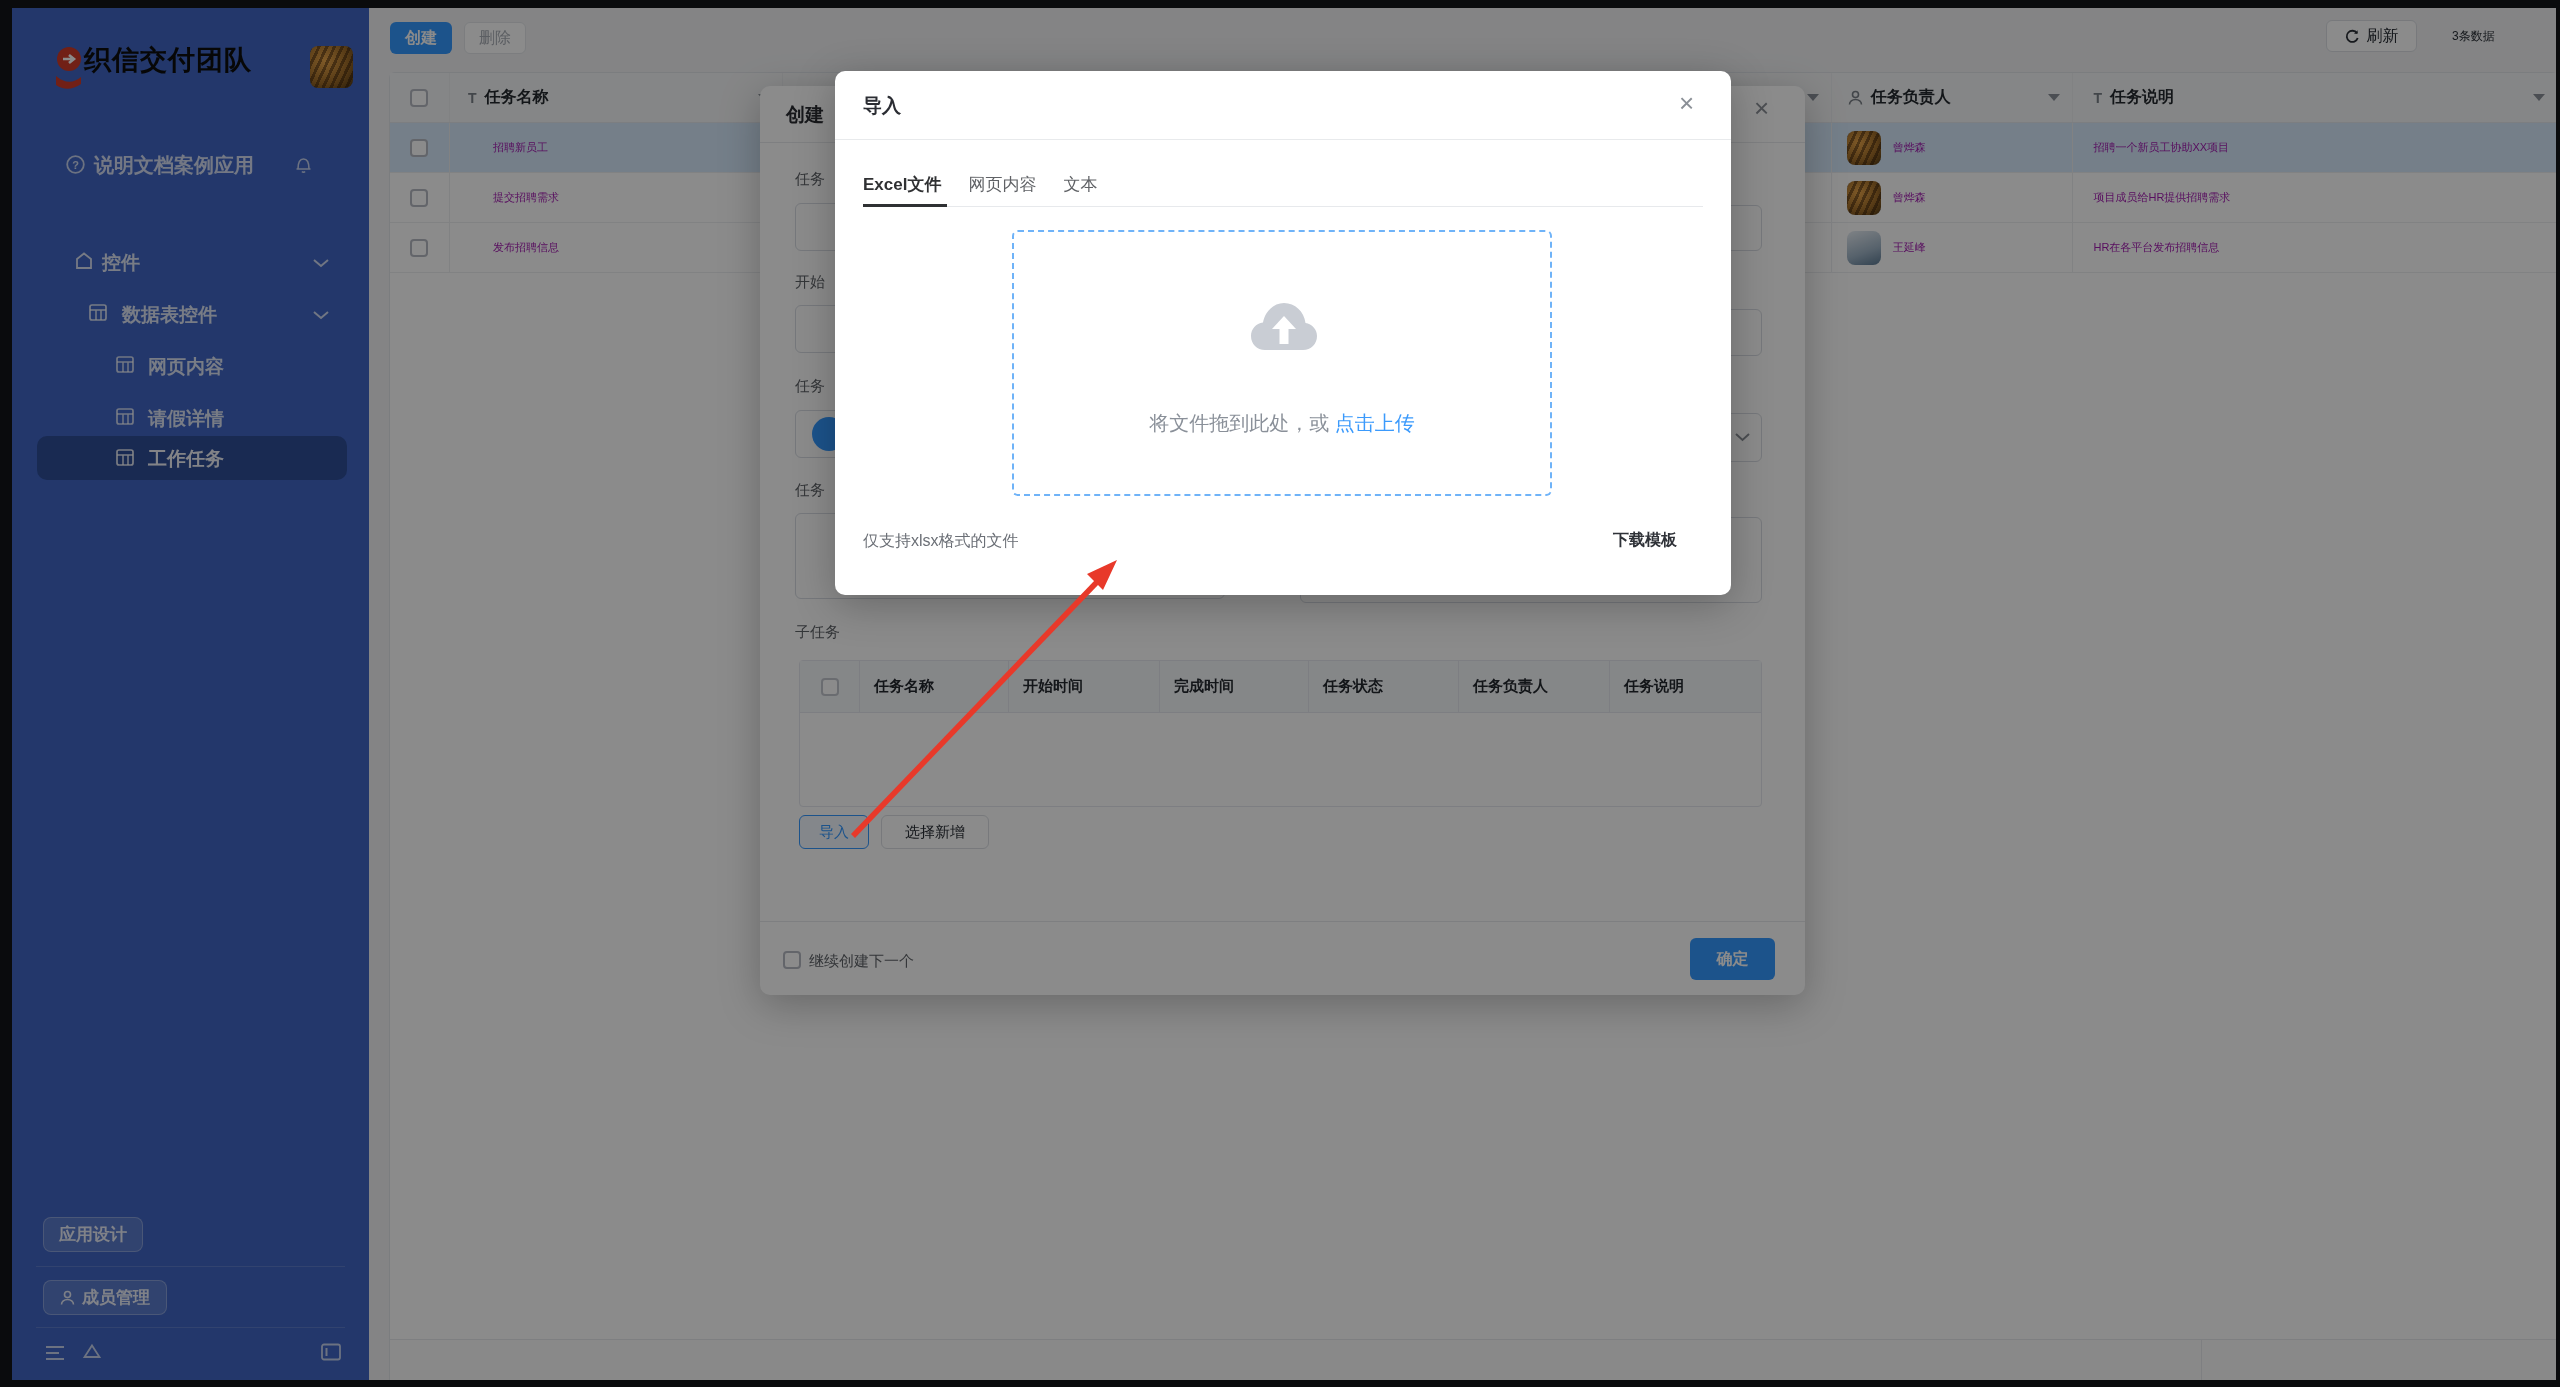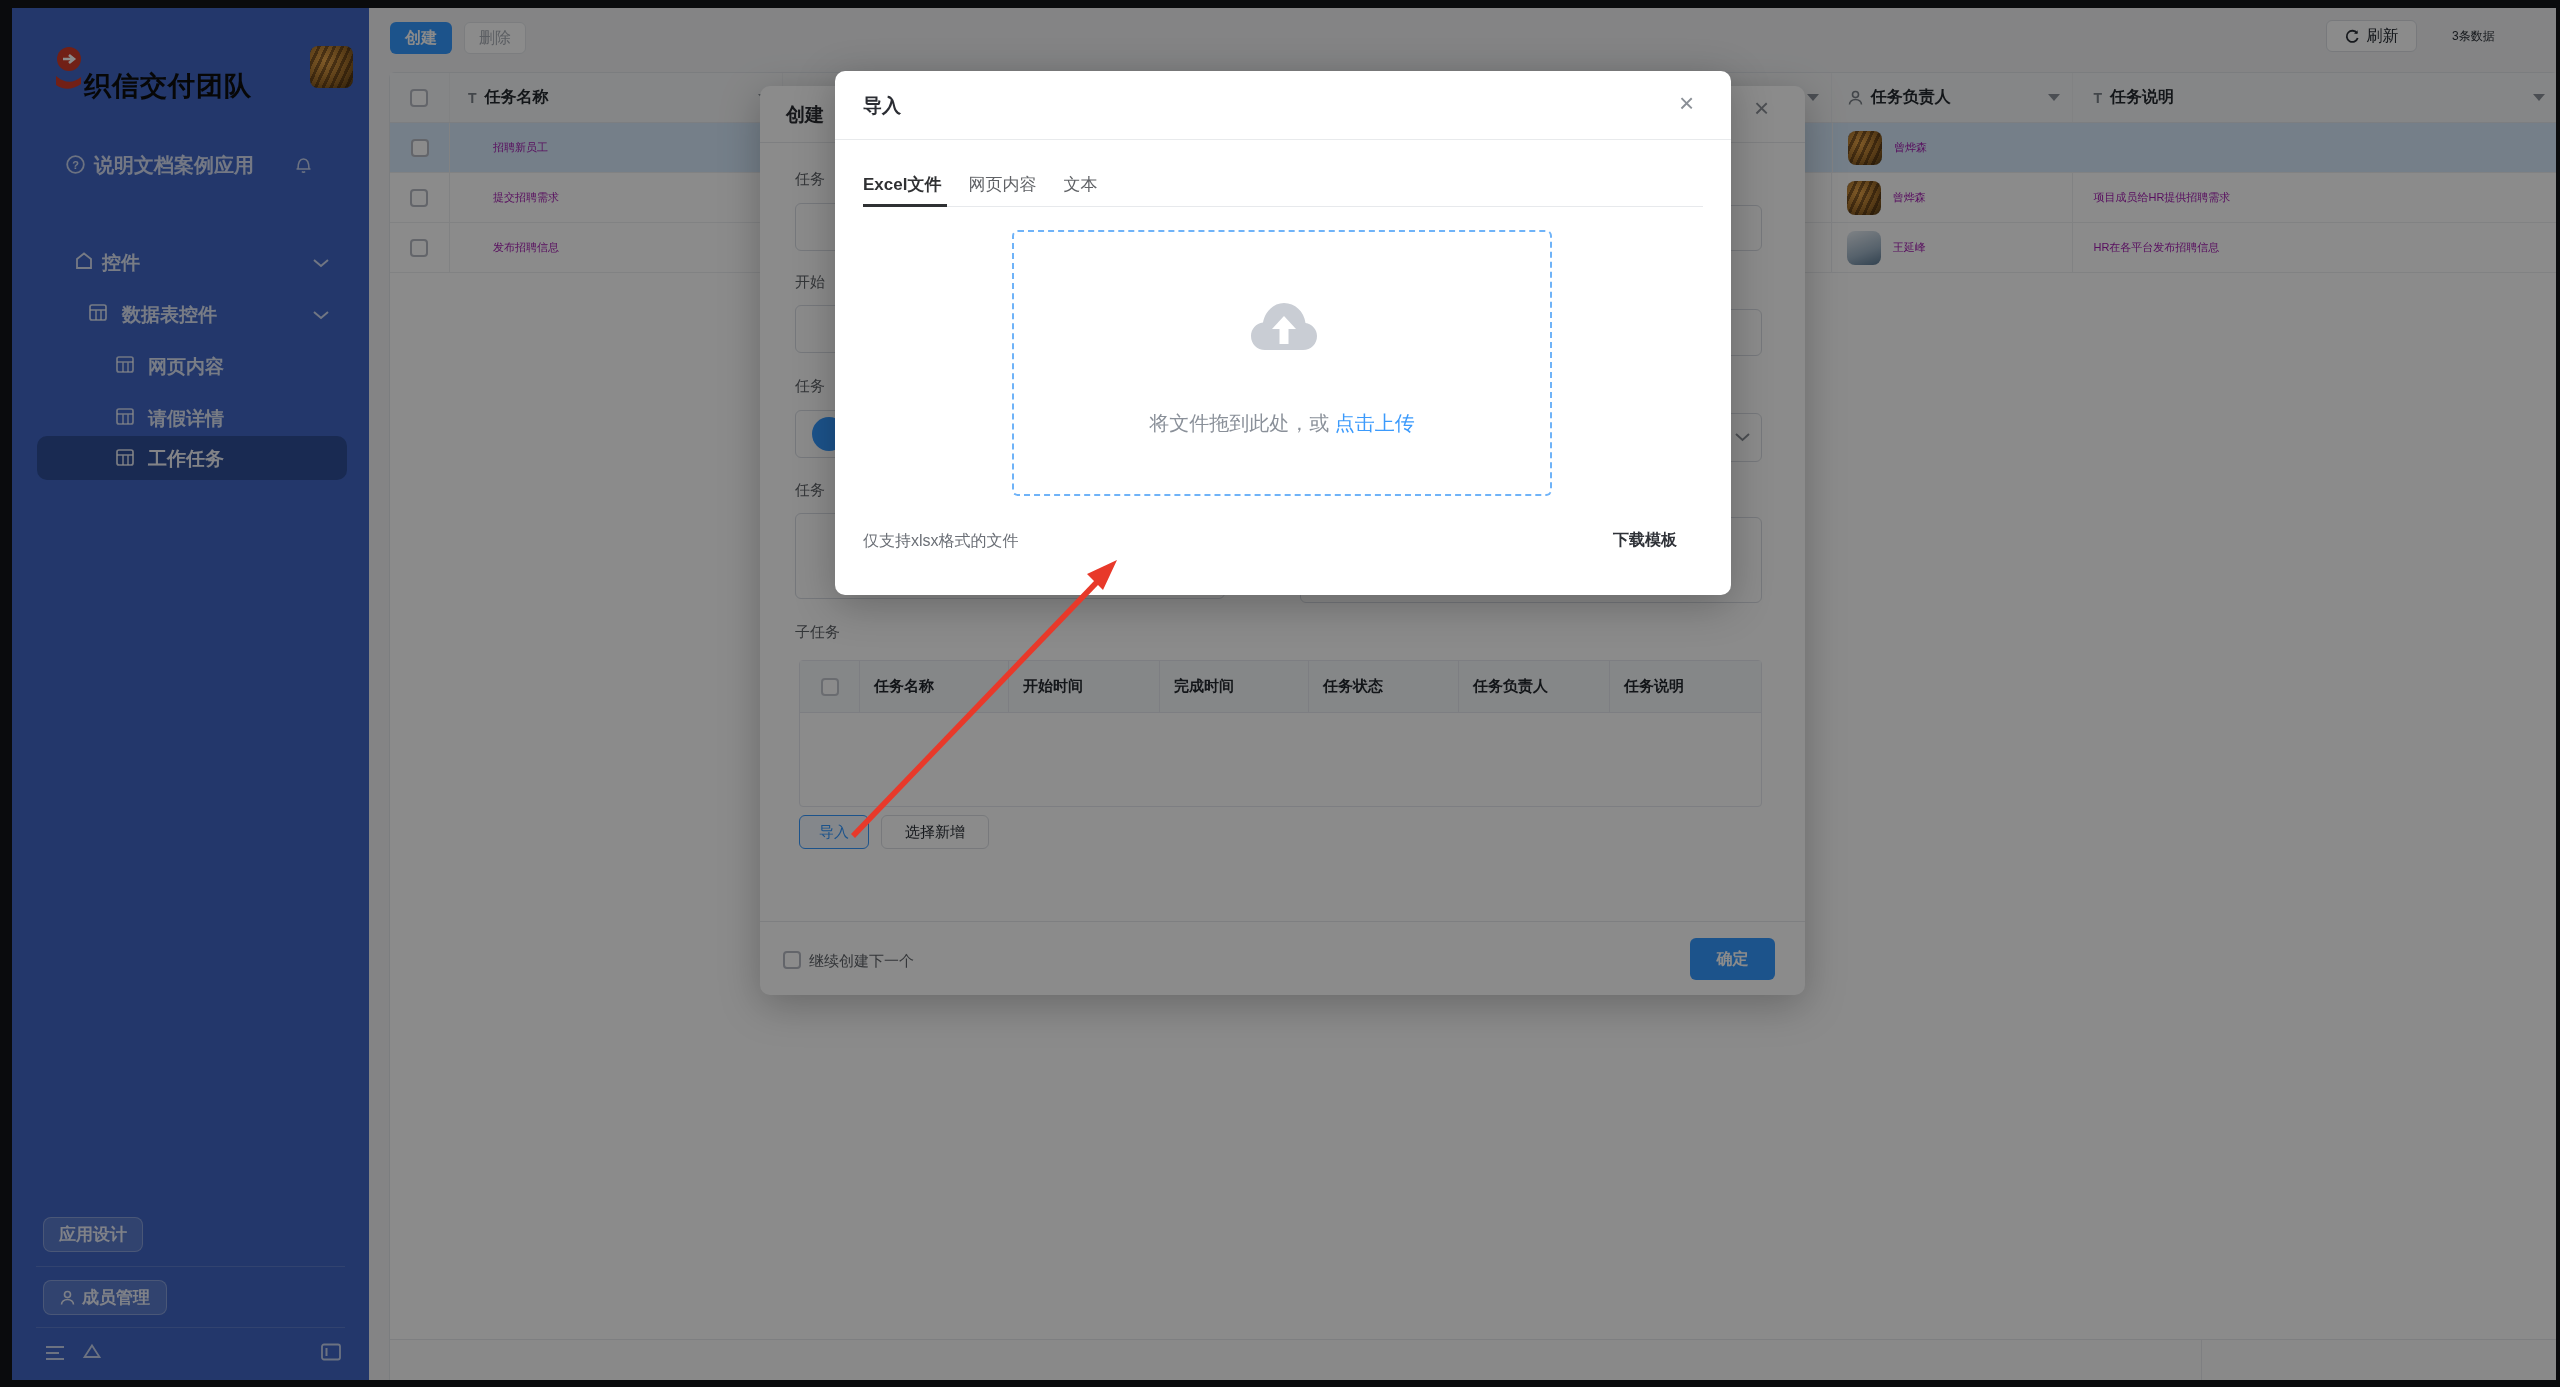--- a/index.html
+++ b/index.html
@@ -62,21 +62,21 @@
 <div id="screen">
   <div id="app">
 
     <aside id="sidebar">
 
       <svg class="abs" style="left:40px;top:38px;" width="32" height="50" viewBox="0 0 32 50">
         <circle cx="17" cy="13" r="12" fill="#cf3b2a"></circle>
         <path d="M11 13 h10 M17 9 l5 4 l-5 4" stroke="#fff" stroke-width="2.6" fill="none"></path>
         <path d="M4 30 q13 11 25 1 l0 7 q-13 9 -25 1 Z" fill="#cf3b2a"></path>
       </svg>
-      <div class="abs logo-text" style="left:72px;top:60px;">织信交付团队</div>
+      <div class="abs logo-text" style="left:72px;top:34px;">织信交付团队</div>
       <div class="abs avatar" style="left:298px;top:38px;width:43px;height:42px;"></div>
 
       <svg class="abs" style="left:54px;top:147px;" width="19" height="19" viewBox="0 0 19 19">
         <circle cx="9.5" cy="9.5" r="8.3" fill="none" stroke="rgba(255,255,255,.7)" stroke-width="1.8"></circle>
         <text x="9.5" y="13.5" font-size="11" font-weight="bold" fill="rgba(255,255,255,.75)" text-anchor="middle">?</text>
       </svg>
       <div class="abs side-sub" style="left:82px;top:144px;">说明文档案例应用</div>
       <svg class="abs" style="left:282px;top:147px;" width="19" height="20" viewBox="0 0 19 20">
         <path d="M4 14 C4 7 6 4 9.5 4 C13 4 15 7 15 14 Z M2.5 14 h14 M8 16.5 a1.8 1.8 0 0 0 3 0" fill="none" stroke="rgba(255,255,255,.7)" stroke-width="1.6"></path>
       </svg>
@@ -202,20 +202,23 @@
           <div class="cb"></div>
         </div>
         <div class="tcell" style="width:333px;padding-left:43px;">
           <span class="cell-text">招聘新员工</span>
         </div>
         <div class="tcell" style="width:1050px;"></div>
         <div class="tcell" style="width:242px;padding-left:15px;gap:12px;">
           <div class="avatar"></div>
           <span class="cell-text">曾烨森</span>
         </div>
+        <div class="tcell" style="width:484px;padding-left:20px;">
+          <span class="cell-text">招聘一个新员工协助XX项目</span>
+        </div>
       </div>
 
       <div class="trow tr">
         <div class="tcell" style="width:60px;justify-content:center;">
           <div class="cb"></div>
         </div>
         <div class="tcell" style="width:333px;padding-left:43px;">
           <span class="cell-text">提交招聘需求</span>
         </div>
         <div class="tcell" style="width:1050px;"></div>

